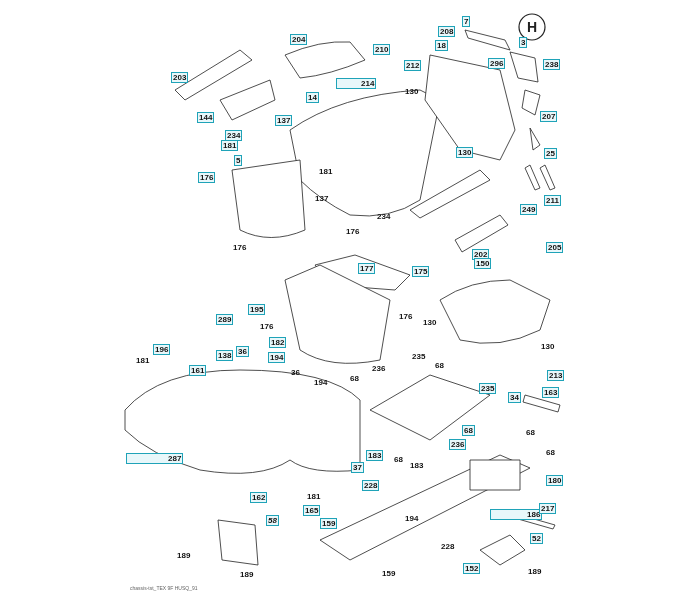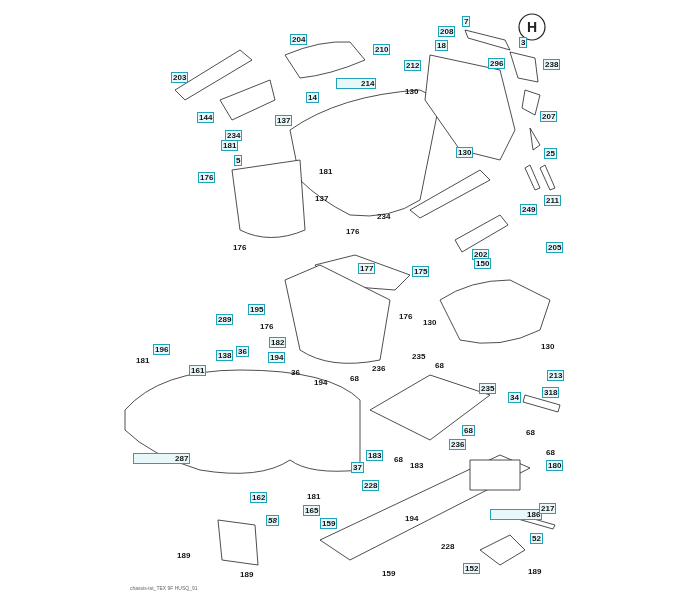--- a/index.html
+++ b/index.html
@@ -119,32 +119,32 @@
     <div class="callout" style="left: 135px; top: 356px;">181</div>
     <div class="callout" style="left: 290px; top: 368px;">36</div>
     <div class="callout" style="left: 313px; top: 378px;">194</div>
     <div class="callout" style="left: 411px; top: 352px;">235</div>
     <div class="callout" style="left: 371px; top: 364px;">236</div>
     <div class="callout" style="left: 434px; top: 361px;">68</div>
     <div class="callout" style="left: 349px; top: 374px;">68</div>
     <div class="callout boxed" style="left: 479px; top: 383px;">235</div>
     <div class="callout boxed" style="left: 508px; top: 392px;">34</div>
     <div class="callout boxed" style="left: 547px; top: 370px;">213</div>
-    <div class="callout boxed" style="left: 542px; top: 387px;">318</div>
+    <div class="callout boxed" style="left: 542px; top: 387px;">163</div>
     <div class="callout boxed" style="left: 462px; top: 425px;">68</div>
     <div class="callout boxed" style="left: 449px; top: 439px;">236</div>
     <div class="callout" style="left: 525px; top: 428px;">68</div>
     <div class="callout" style="left: 545px; top: 448px;">68</div>
     <div class="callout boxed" style="left: 366px; top: 450px;">183</div>
     <div class="callout" style="left: 393px; top: 455px;">68</div>
     <div class="callout" style="left: 409px; top: 461px;">183</div>
     <div class="callout boxed" style="left: 351px; top: 462px;">37</div>
-    <div class="callout boxed" style="left: 133px; top: 453px; padding-left: 41px;">287</div>
+    <div class="callout boxed" style="left: 126px; top: 453px; padding-left: 41px;">287</div>
     <div class="callout boxed" style="left: 362px; top: 480px;">228</div>
-    <div class="callout boxed" style="left: 546px; top: 460px;">180</div>
+    <div class="callout boxed" style="left: 546px; top: 475px;">180</div>
     <div class="callout boxed" style="left: 250px; top: 492px; text-align: center;">162</div>
     <div class="callout" style="left: 306px; top: 492px;">181</div>
     <div class="callout boxed" style="left: 303px; top: 505px;">165</div>
     <div class="callout boxed" style="left: 320px; top: 518px;">159</div>
     <div class="callout boxed" style="left: 266px; top: 515px; font-style: italic;">58</div>
     <div class="callout" style="left: 404px; top: 514px;">194</div>
     <div class="callout boxed" style="left: 490px; top: 509px; padding-left: 36px;">186</div>
     <div class="callout boxed" style="left: 539px; top: 503px;">217</div>
     <div class="callout boxed" style="left: 530px; top: 533px;">52</div>
     <div class="callout" style="left: 440px; top: 542px;">228</div>

